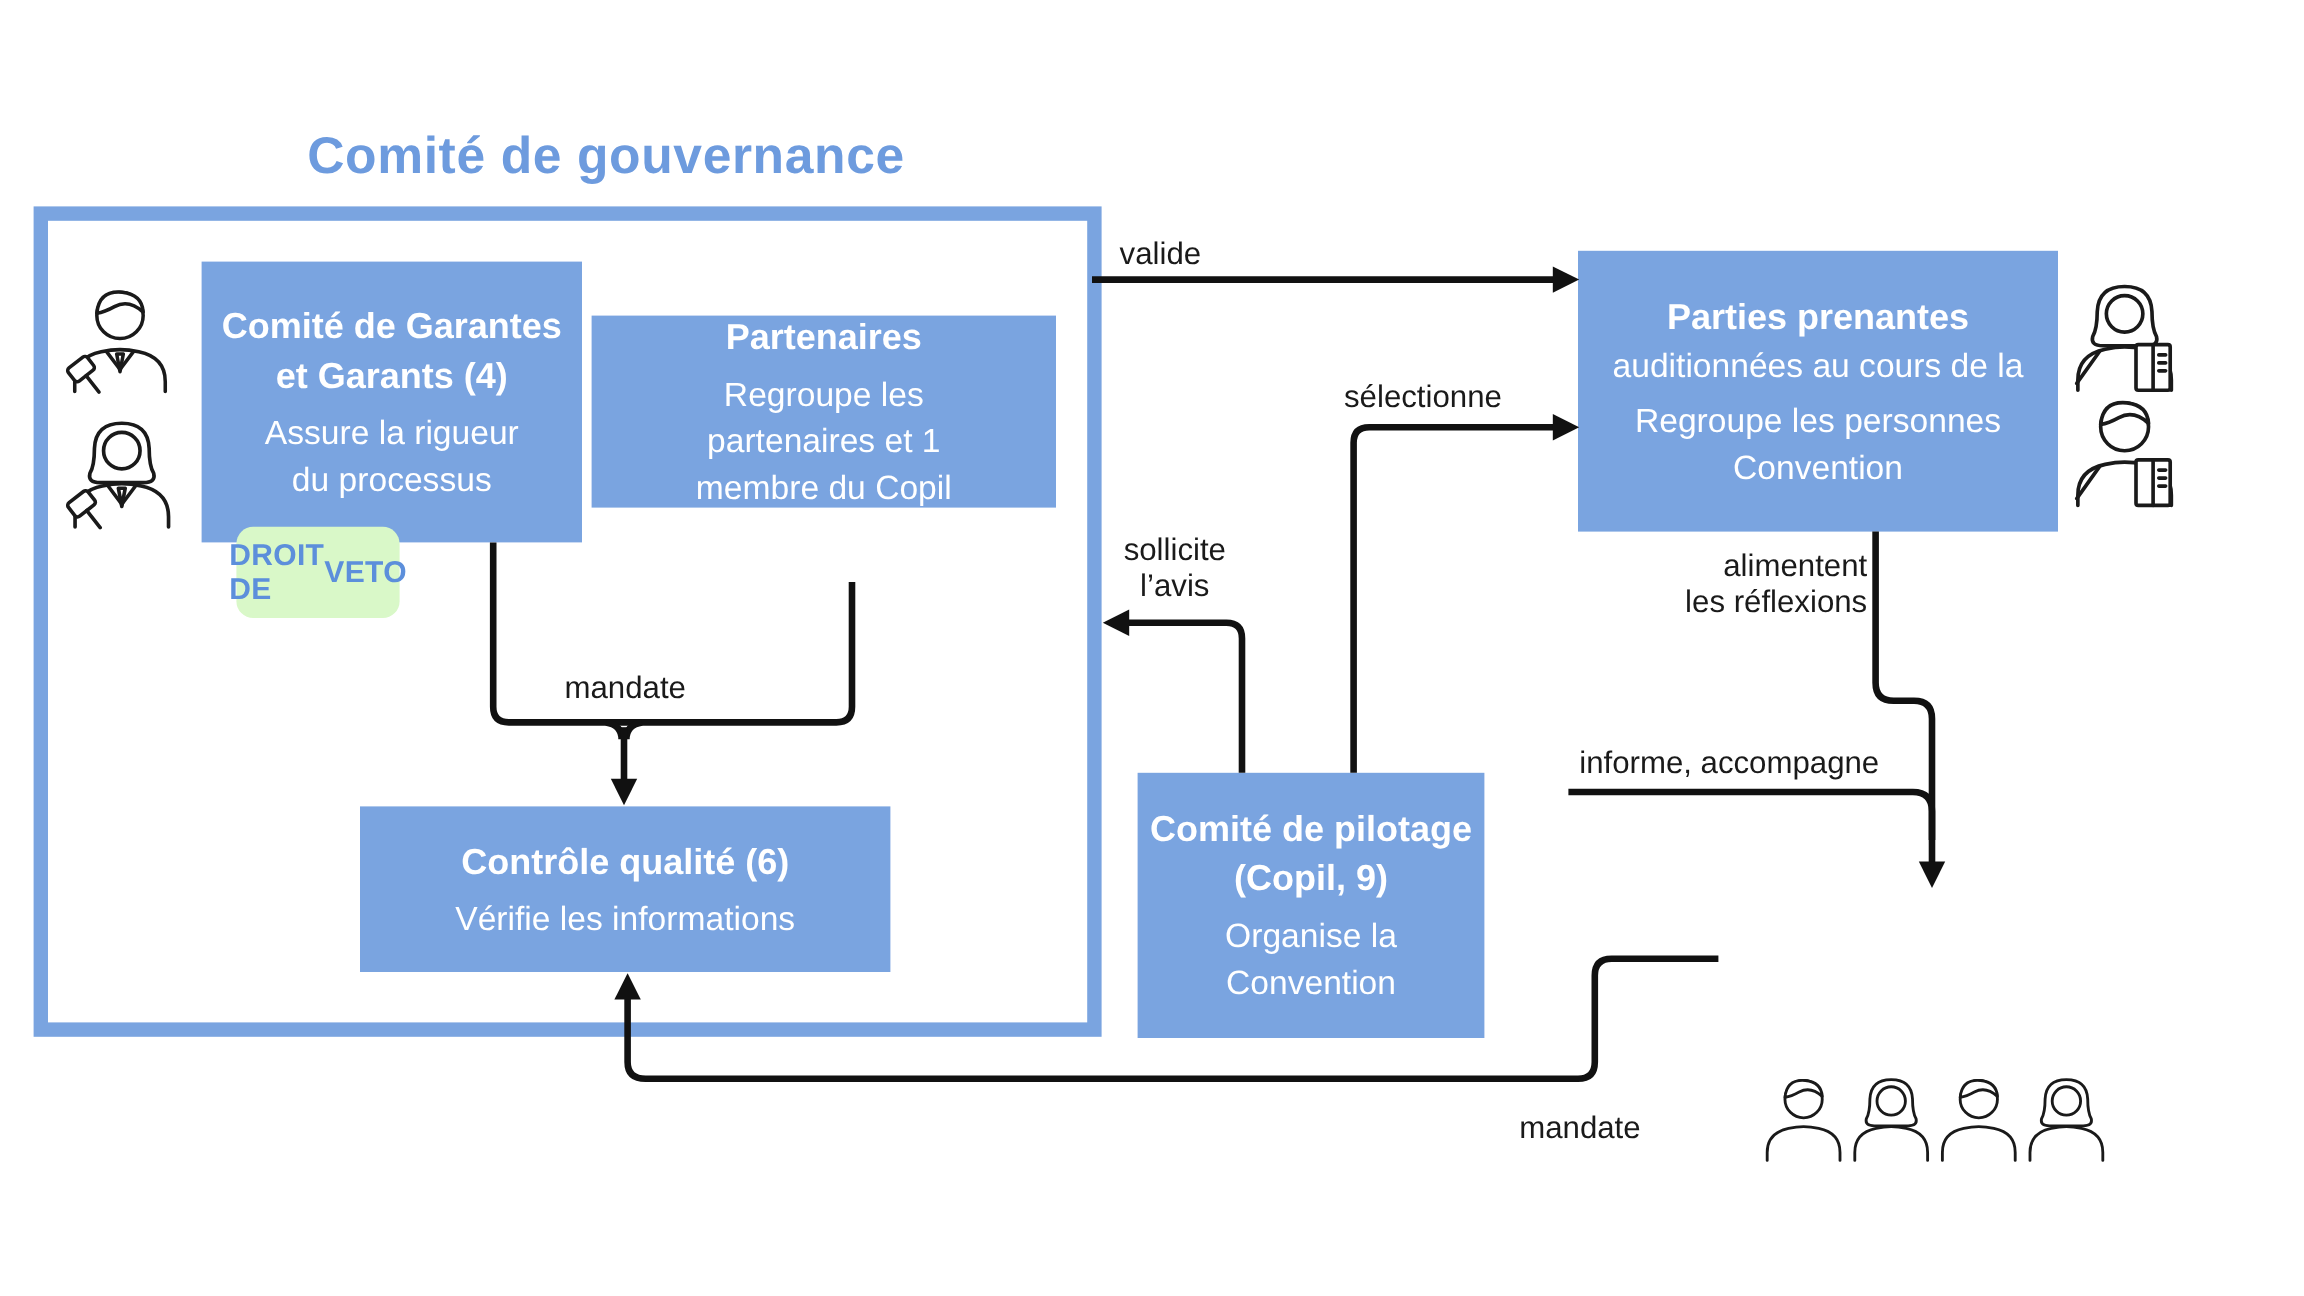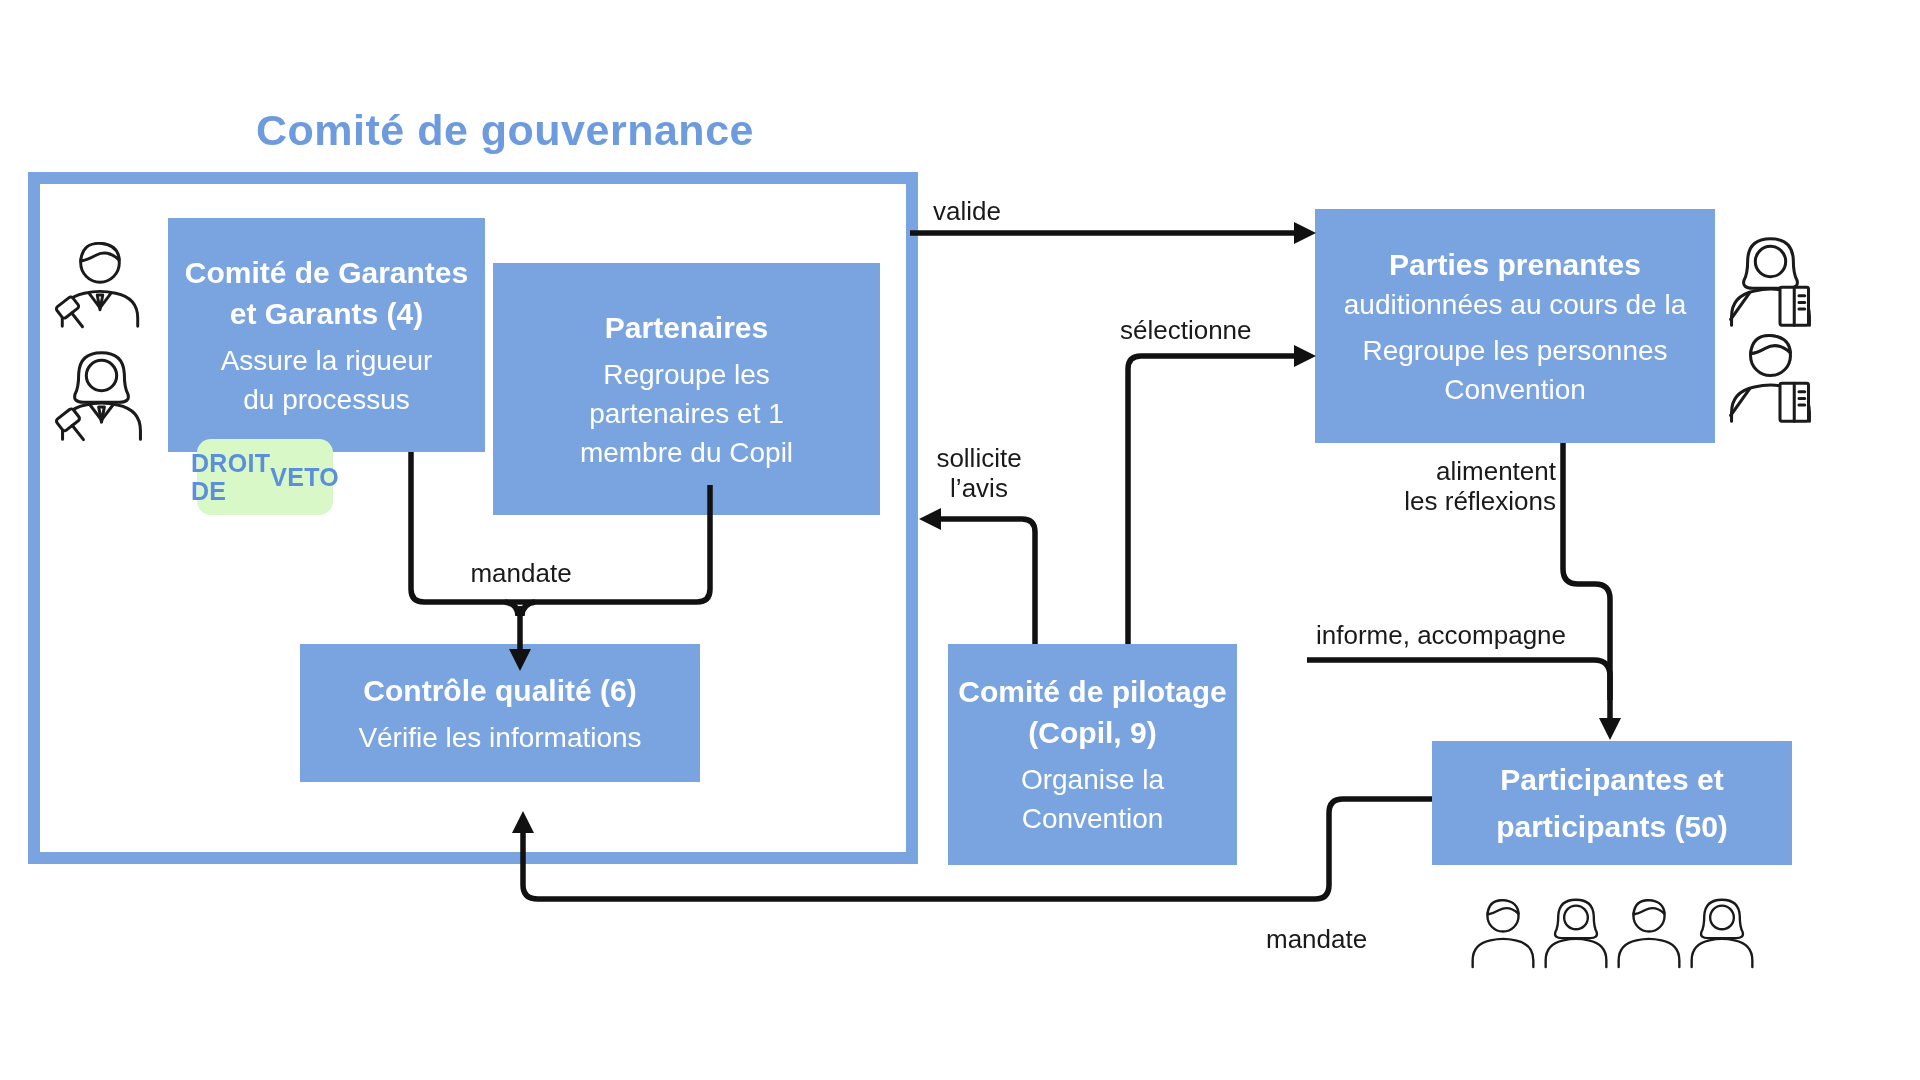--- a/index.html
+++ b/index.html
@@ -64,50 +64,46 @@
     <div class="bt">et Garants (4)</div>
     <div class="bb first">Assure la rigueur</div>
     <div class="bb">du processus</div>
   </div>
 
   <div class="badge">
     <div>DROIT DE</div>
     <div>VETO</div>
   </div>
 
-  <div class="box" style="left:493px;top:263px;width:387px;height:252px">
+  <div class="box" style="left:493px;top:263px;width:387px;height:160px">
     <div class="bt">Partenaires</div>
     <div class="bb first">Regroupe les</div>
     <div class="bb">partenaires et 1</div>
     <div class="bb">membre du Copil</div>
   </div>
 
-  <div class="box" style="left:300px;top:644px;width:400px;height:138px">
+  <div class="box" style="left:300px;top:672px;width:442px;height:138px">
     <div class="bt">Contrôle qualité (6)</div>
     <div class="bb first">Vérifie les informations</div>
   </div>
 
   <div class="box" style="left:948px;top:644px;width:289px;height:221px">
     <div class="bt">Comité de pilotage</div>
     <div class="bt">(Copil, 9)</div>
     <div class="bb first">Organise la</div>
     <div class="bb">Convention</div>
   </div>
 
   <div class="box" style="left:1315px;top:209px;width:400px;height:234px">
     <div class="bt">Parties prenantes</div>
     <div class="bb">auditionnées au cours de la</div>
     <div class="bb first">Regroupe les personnes</div>
     <div class="bb">Convention</div>
   </div>
 
-  <div class="box" style="left:1432px;top:741px;width:360px;height:124px">
-    <div class="bt big">Participantes et</div>
-    <div class="bt big">participants (50)</div>
-  </div>
 
   <div class="lbl" style="left:933px;top:196px">valide</div>
   <div class="lbl" style="left:1120px;top:315px">sélectionne</div>
   <div class="lbl center" style="left:920px;top:443px;width:118px">
     <div>sollicite</div>
     <div>l’avis</div>
   </div>
   <div class="lbl center" style="left:430px;top:558px;width:182px">mandate</div>
   <div class="lbl" style="left:1316px;top:620px">informe, accompagne</div>
   <div class="lbl right" style="left:1368px;top:456px;width:188px">

